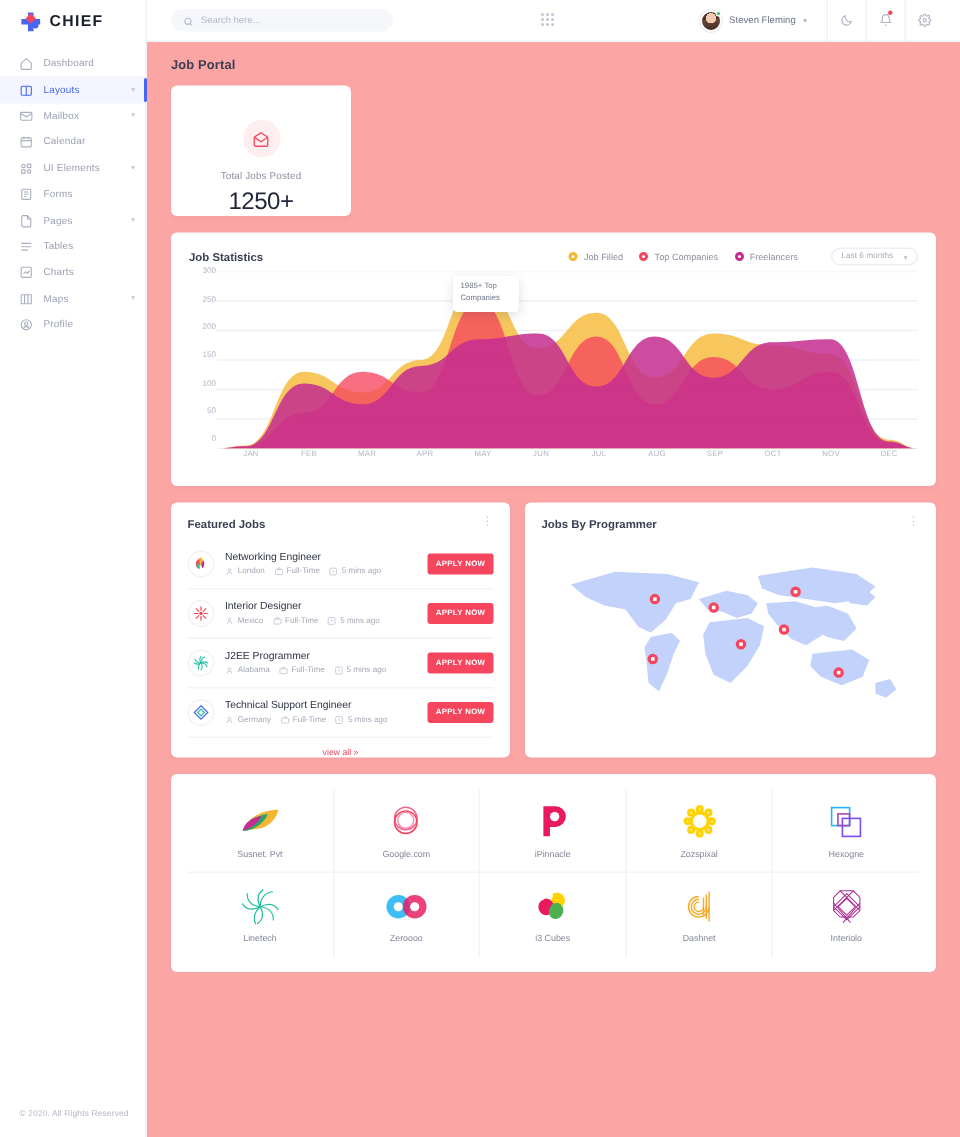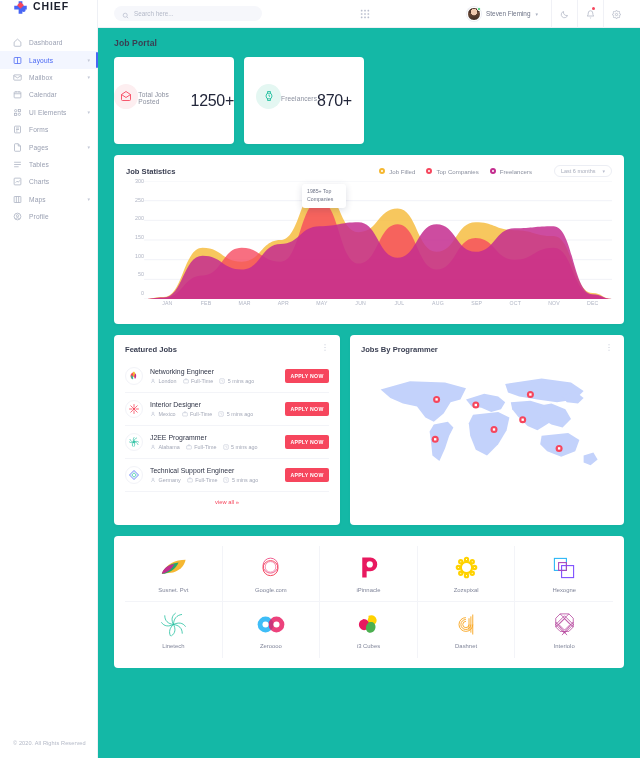--- a/index.html
+++ b/index.html
@@ -12,21 +12,21 @@
   }
   .app { display: flex; width: 640px; height: 758px; position: relative; }
 
   
   .sidebar {
     width: 98px; height: 758px; background: #ffffff;
     border-right: 1px solid #eef0f5;
     display: flex; flex-direction: column; flex: 0 0 98px;
     position: relative; z-index: 5;
   }
-  .brand { height: 28px; display: flex; gap: 5px; padding: 0 0 0 13px; }
+  .brand { height: 28px; display: flex; align-items: center; gap: 5px; padding: 0 0 0 13px; }
   .brand-mark { width: 15px; height: 15px; position: relative; flex: 0 0 15px; }
   .brand-name { font-size: 10.5px; font-weight: bold; letter-spacing: .9px; color: #1b1f2c; }
   .nav { padding-top: 6px; }
   .nav-item {
     height: 17.4px; display: flex; align-items: center; gap: 7px;
     padding: 0 7px 0 13px; position: relative; cursor: pointer;
   }
   .nav-item .ico { width: 9px; height: 9px; flex: 0 0 9px; color: #aab0c0; display:block; }
   .nav-item .ico svg { display:block; width: 9px; height: 9px; }
   .nav-label { font-size: 6.6px; color: #9aa0b2; letter-spacing: .15px; white-space: nowrap; }
@@ -37,21 +37,21 @@
   .nav-item.active::after {
     content: ""; position: absolute; right: -1px; top: 1px; bottom: 1px;
     width: 2.5px; background: #4866f4; border-radius: 2px;
   }
   .footer-copy {
     margin-top: auto; font-size: 5.6px; color: #b3b8c6;
     padding: 0 0 12px 13px; letter-spacing: .1px;
   }
 
   
-  .main { flex: 1; display: flex; flex-direction: column; min-width: 0; background: #14b8a6; }
+  .main { flex: 1; display: flex; flex-direction: column; min-width: 0; background: #fca5a5; }
   .topbar {
     height: 28px; background: #fff; display: flex; align-items: center;
     padding: 0 11px 0 16px; border-bottom: 1px solid #eef0f5; gap: 0;
   }
   .searchbox {
     width: 148px; height: 15px; background: #f6f7fb; border-radius: 8px;
     display: flex; align-items: center; gap: 5px; padding: 0 8px;
   }
   .searchbox .s-ico { color:#b9bece; display:block; }
   .searchbox input {
@@ -86,21 +86,21 @@
   }
 
   
   .content { padding: 10px 16px 0 16px; overflow: hidden; }
   .page-title { font-size: 8.6px; color: #3a3f52; font-weight: bold; margin-bottom: 9px; letter-spacing: .1px; }
 
   .card { background: #fff; border-radius: 4px; box-shadow: 0 1px 3px rgba(40,50,90,.05); }
 
   
   .stats { display: grid; grid-template-columns: repeat(4, 1fr); gap: 10px; margin-bottom: 11px; }
-  .stat { height: 87px; display: flex; flex-direction: row; align-items: center; justify-content: center; gap: 0; }
+  .stat { height: 87px; display: flex; flex-direction: column; align-items: center; justify-content: flex-end; gap: 0; }
   .stat-ico {
     width: 25px; height: 25px; border-radius: 50%; display: flex;
     align-items: center; justify-content: center; margin-bottom: 9px;
   }
   .stat-label { font-size: 6.6px; color: #8b909f; margin-bottom: 5px; letter-spacing: .1px; }
   .stat-value { font-size: 16px; color: #22263a; font-weight: normal; letter-spacing: -0.3px; }
 
   
   .chart-card { padding: 10px 12px 8px 12px; margin-bottom: 11px; position: relative; }
   .chart-head { display: flex; align-items: center; margin-bottom: 4px; }
@@ -122,21 +122,21 @@
   .x-labels { display: flex; padding-left: 22px; margin-top: 1px; }
   .x-lab { flex: 1; text-align: center; font-size: 5.2px; color: #b1b6c5; letter-spacing: .2px; }
   .tooltip {
     position: absolute; background: #fff; border-radius: 3px; padding: 4px 5px;
     box-shadow: 0 2px 7px rgba(40,50,90,.16); font-size: 5.2px; color: #6d7386;
     line-height: 1.5; width: 44px; left: 176px; top: 3px; z-index: 3;
   }
 
   
   .mid { display: flex; gap: 10px; margin-bottom: 11px; }
-  .featured { width: 226px; flex: 0 0 226px; padding: 10px 11px 20px 11px; }
+  .featured { width: 226px; flex: 0 0 226px; padding: 10px 11px 0 11px; }
   .card-head { display: flex; align-items: flex-start; margin-bottom: 6px; }
   .card-title { font-size: 7.6px; font-weight: bold; color: #3a3f52; }
   .dots { margin-left: auto; color: #c3c8d6; font-size: 8px; line-height: .7; letter-spacing: 0; cursor: pointer; }
   .job-row { display: flex; align-items: center; gap: 7px; padding: 7px 0 7px 0; border-bottom: 1px solid #f3f4f8; }
   .job-row:last-of-type { border-bottom: none; }
   .job-logo {
     width: 18px; height: 18px; border-radius: 50%; background: #fff;
     border: 1px solid #f2f3f8; display: flex; align-items: center; justify-content: center;
     flex: 0 0 18px;
   }
@@ -373,31 +373,20 @@
       <div class="stats">
         <div class="card stat">
           <div class="stat-ico" style="background:#fdeef0;color:#f6465d">
             <svg viewBox="0 0 24 24" width="12" height="12" fill="none" stroke="currentColor" stroke-width="1.8">
                 <path d="M3 9l9-6 9 6v10a2 2 0 01-2 2H5a2 2 0 01-2-2z"></path>
                 <path d="M3 9l9 6 9-6"></path>
               </svg>
           </div>
           <div class="stat-label">Total Jobs Posted</div>
           <div class="stat-value">1250+</div>
-        </div>
-        <div class="card stat">
-          <div class="stat-ico" style="background:#e4f7f2;color:#26c0a0">
-            <svg viewBox="0 0 24 24" width="12" height="12" fill="none" stroke="currentColor" stroke-width="1.8">
-                <circle cx="12" cy="12" r="6"></circle>
-                <path d="M12 9v3l2 1"></path>
-                <path d="M9 6V3h6v3M9 18v3h6v-3"></path>
-              </svg>
-          </div>
-          <div class="stat-label">Freelancers</div>
-          <div class="stat-value">870+</div>
         </div>
       </div>
 
       <div class="card chart-card">
         <div class="chart-head">
           <div class="chart-title">Job Statistics</div>
           <div class="legend">
             <div class="legend-item">
               <span class="legend-ring" style="border-color:#f5b731"></span>
               <span class="legend-text">Job Filled</span>

